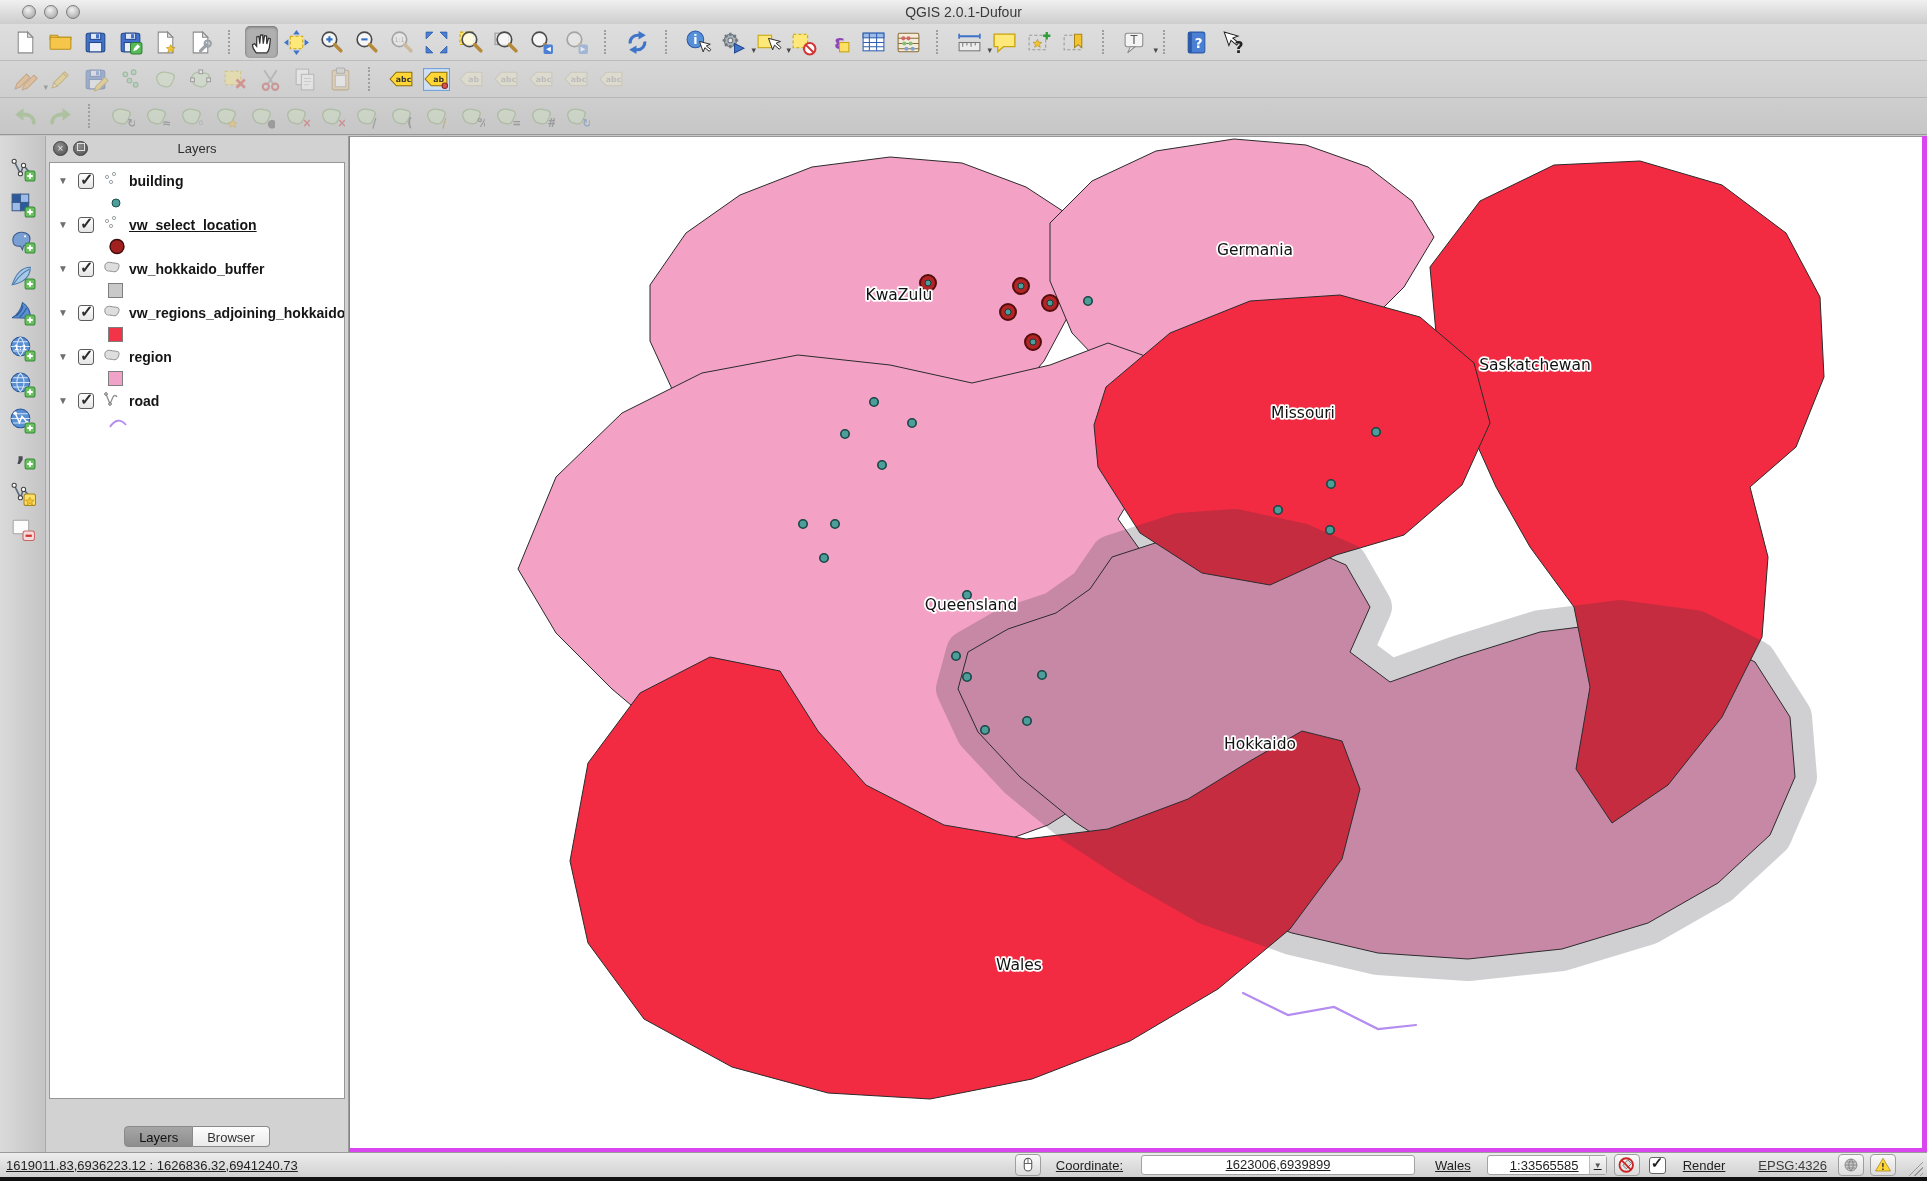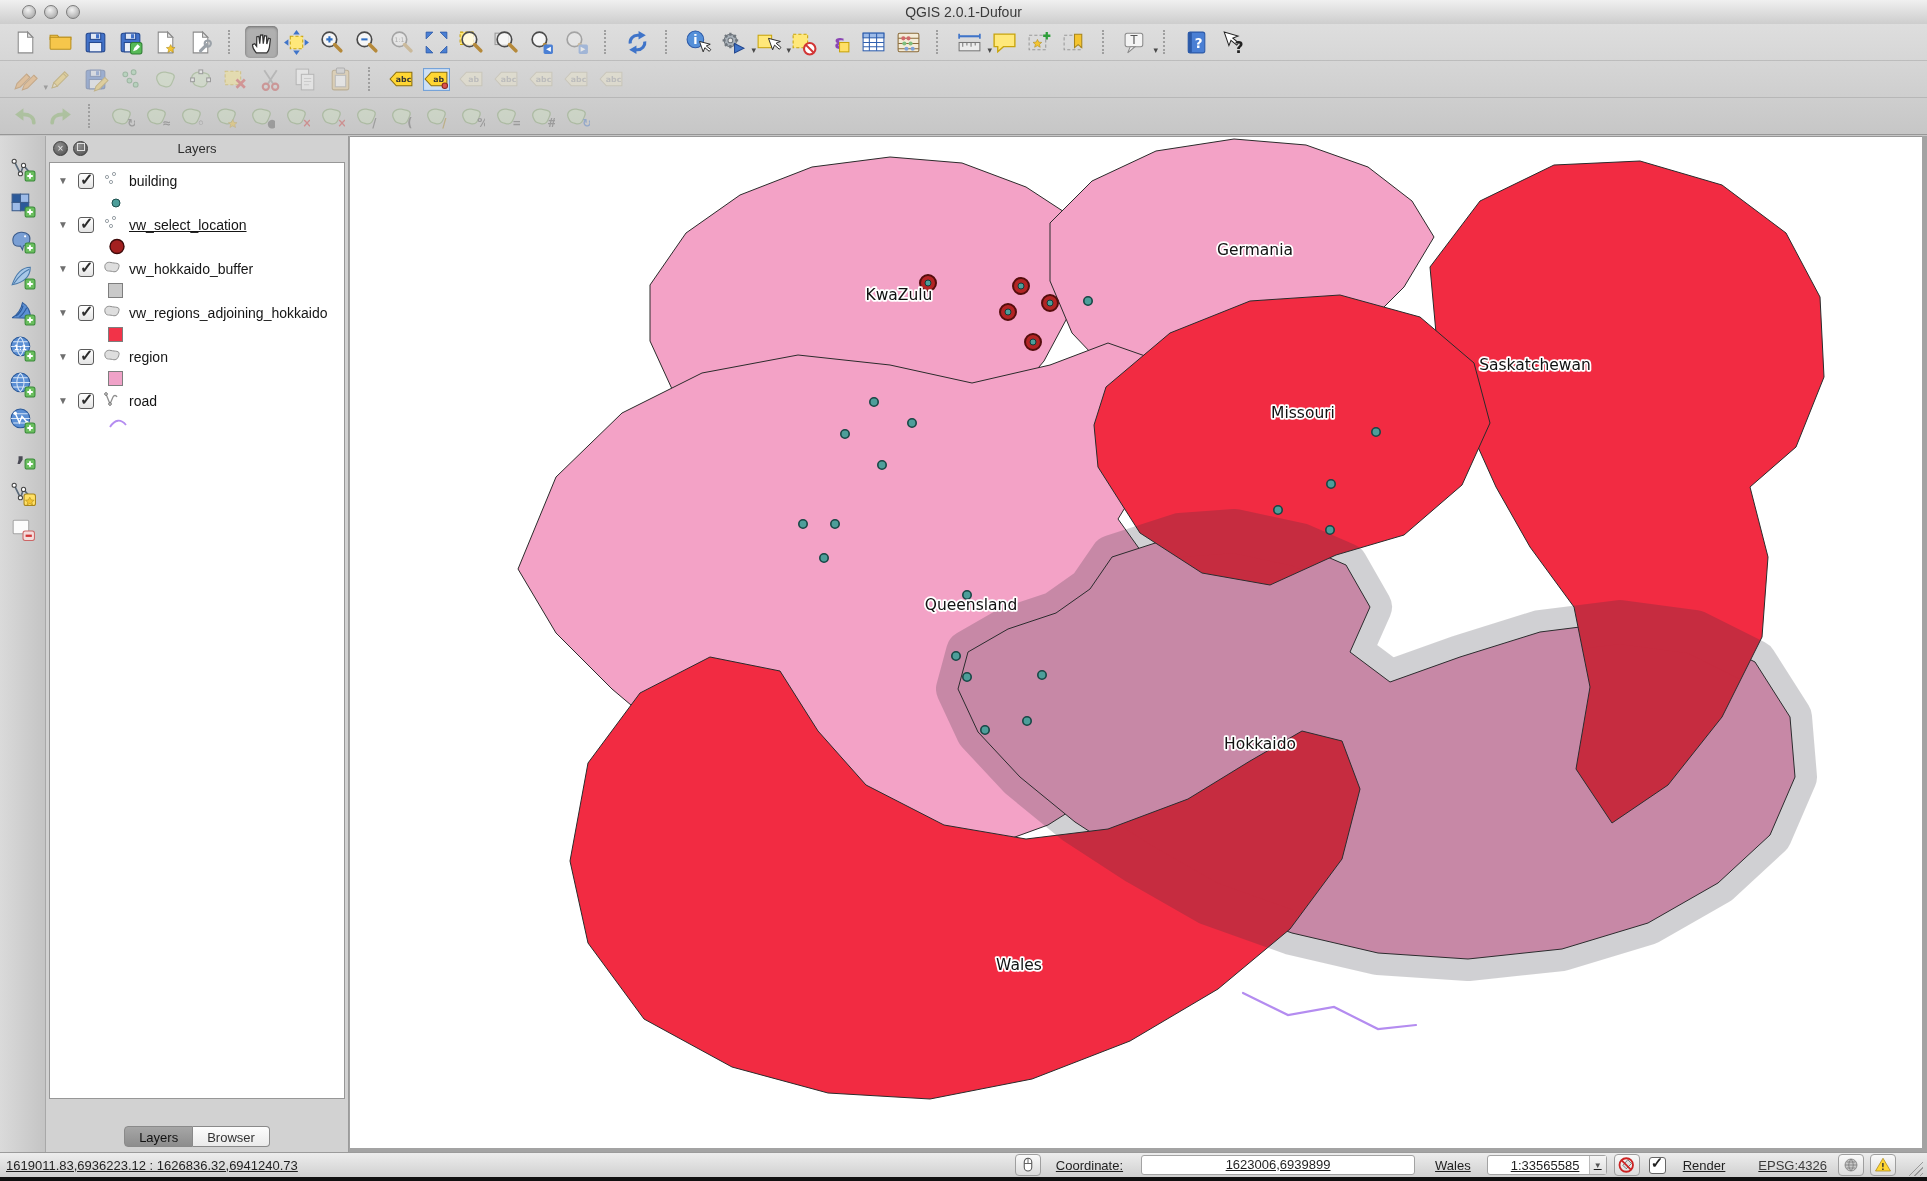--- a/index.html
+++ b/index.html
@@ -1,16 +1,16 @@
 <!DOCTYPE html>
 <html><head>
 <meta charset="utf-8">
 <style>
   html,body{margin:0;padding:0;background:#1a1a1a;}
-  .window{position:relative;width:1927px;height:1181px;background:#a3a3a3;overflow:hidden;
+  .window{position:relative;width:1927px;height:1181px;background:#d946ef;overflow:hidden;
           font-family:"Liberation Sans",sans-serif;-webkit-font-smoothing:antialiased;}
   svg text{font-family:"DejaVu Sans","Liberation Sans",sans-serif;}
 
   
   .titlebar{position:absolute;top:0;left:0;right:0;height:24px;
             background:linear-gradient(#f0f0f0,#cdcdcd);border-bottom:1px solid #8d8d8d;}
   .tl{position:absolute;top:5px;width:14px;height:14px;border-radius:50%;box-sizing:border-box;
       background:radial-gradient(circle at 5px 4px,#f2f2f2,#9b9b9b);border:1px solid #7c7c7c;}
   .title{position:absolute;left:0;width:100%;text-align:center;line-height:24px;
          font-size:14px;color:#3a3a3a;}
@@ -44,21 +44,21 @@
   .phbtn .sq{display:inline-block;width:6px;height:6px;border:1px solid #e0e0e0;margin-bottom:1px;}
   .panel-title{text-align:center;line-height:26px;font-size:13px;color:#2e2e2e;}
   .layer-list{position:absolute;top:26px;left:3px;right:3px;bottom:54px;background:#ffffff;
               border:1px solid #979797;padding-top:5px;overflow:hidden;}
   .lrow{display:flex;align-items:center;height:25px;}
   .lexp{width:12px;margin-left:8px;font-size:10px;color:#6f6f6f;flex:0 0 auto;}
   .lcheck{width:16px;height:16px;border:1px solid #5c5c5c;border-radius:3px;margin:0 9px 0 8px;
           background:linear-gradient(#ffffff,#e4e4e4);position:relative;flex:0 0 auto;box-sizing:border-box;}
   .lcheck span{position:absolute;left:1px;top:-4px;font-size:16px;color:#2c2c2c;font-weight:bold;}
   .licon{width:22px;flex:0 0 auto;}
-  .llabel{font-weight:normal;font-size:14px;color:#151515;margin-left:4px;white-space:nowrap;}
+  .llabel{font-weight:bold;font-size:14px;color:#151515;margin-left:4px;white-space:nowrap;}
   .llabel.und{text-decoration:underline;text-align:right;}
   .lswatch{height:19px;padding-left:58px;display:flex;align-items:center;}
   .swsq{width:15px;height:15px;border:1px solid #7e7e7e;box-sizing:border-box;}
 
   .tabs{position:absolute;bottom:6px;left:0;right:0;display:flex;justify-content:center;}
   .tab{height:21px;line-height:21px;padding:0 14px;font-size:13px;border:1px solid #8a8a8a;box-sizing:border-box;}
   .tab.active{background:linear-gradient(#a6a6a6,#8d8d8d);color:#111;border-radius:4px 0 0 4px;}
   .tab.inactive{background:linear-gradient(#fdfdfd,#eaeaea);color:#333;border-radius:0 4px 4px 0;border-left:none;}
 
   
@@ -71,21 +71,21 @@
              display:flex;align-items:center;font-size:13px;color:#1f1f1f;text-decoration:underline;}
   .blackedge{position:absolute;left:0;right:0;bottom:0;height:4px;background:#101010;}
   .ext{margin-left:6px;white-space:nowrap;}
   .sspacer{flex:1;}
   .sbtn{width:24px;height:20px;border:1px solid #9f9f9f;border-radius:4px;margin:0 3px;
         background:linear-gradient(#fafafa,#dcdcdc);display:flex;align-items:center;justify-content:center;flex:0 0 auto;}
   .sinput{width:272px;height:18px;border:1px solid #a3a3a3;border-radius:3px;background:#fff;
           text-align:center;font-size:13px;line-height:18px;margin:0 6px;}
   .scombo{width:118px;height:18px;border:1px solid #a3a3a3;border-radius:3px;background:#fff;
           display:flex;align-items:center;margin:0 4px;}
-  .scombo .val{flex:1;padding-left:23px;font-size:13px;}
+  .scombo .val{flex:1;padding-left:12px;font-size:13px;text-align:center;}
   .scombo .arr{width:16px;height:100%;border-left:1px solid #bbb;display:flex;align-items:center;
                justify-content:center;font-size:8px;color:#555;background:linear-gradient(#f6f6f6,#dedede);}
   .scheck{width:15px;height:15px;border:1px solid #666;border-radius:3px;background:#fff;
           position:relative;margin:0 5px 0 6px;flex:0 0 auto;}
   .scheck span{position:absolute;left:1px;top:-4px;font-size:15px;font-weight:bold;color:#222;}
   .slabel{margin:0 12px;white-space:nowrap;}
   .epsg{color:#3d3d3d;margin:0 8px 0 21px;}
   .grip{width:18px;height:18px;margin:4px 4px 0 6px;
         background:repeating-linear-gradient(135deg,transparent 0 3px,#9a9a9a 3px 4px);
         clip-path:polygon(100% 0,100% 100%,0 100%);}

